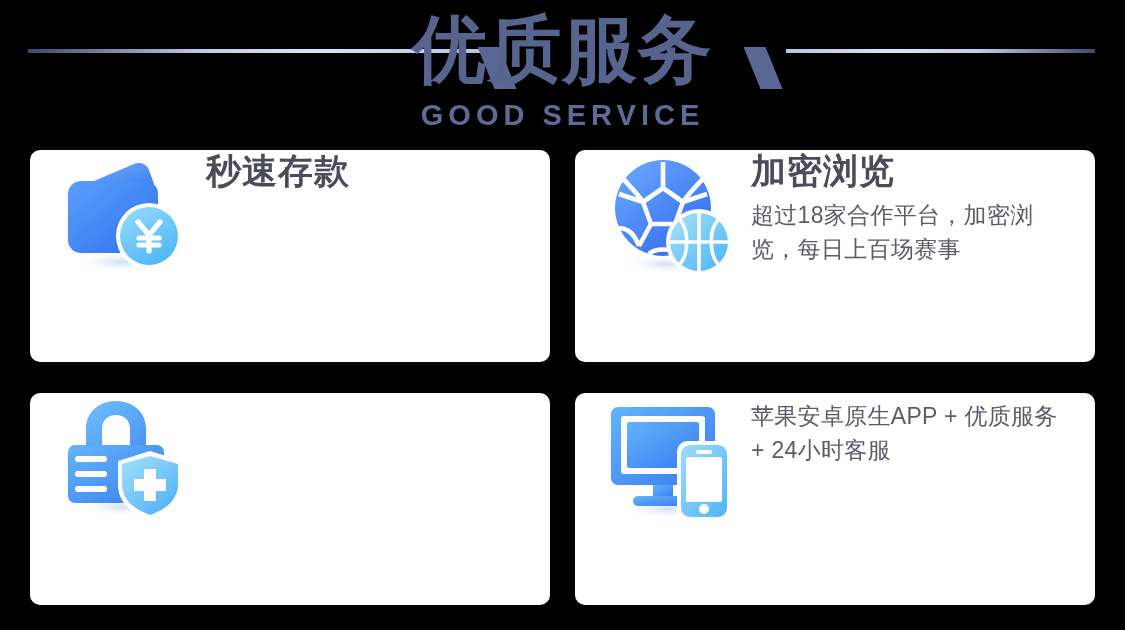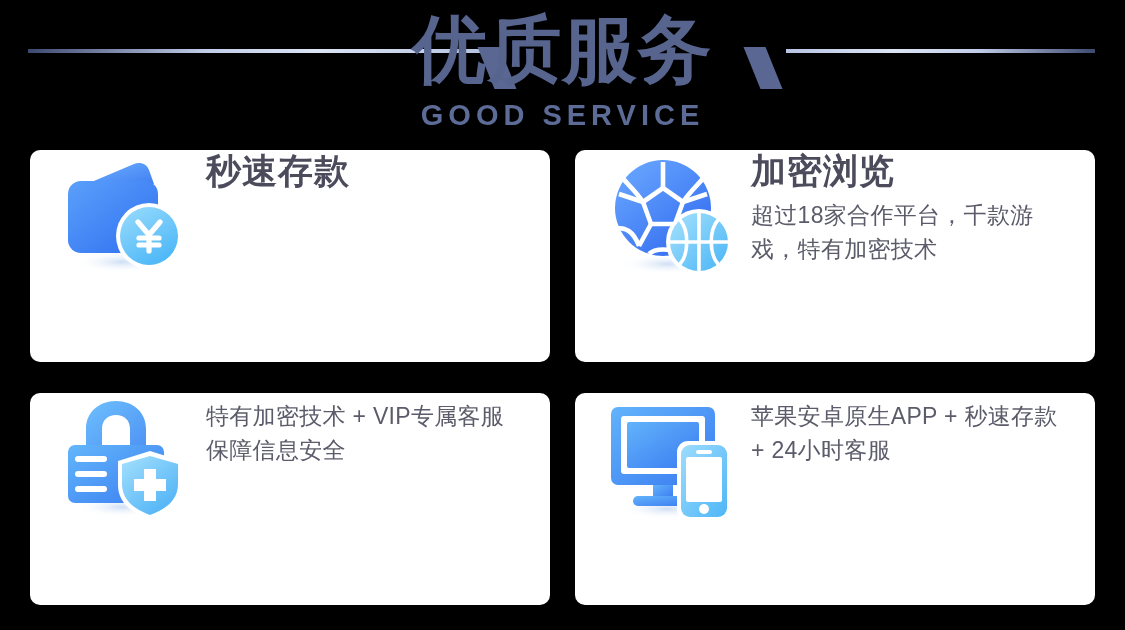--- a/index.html
+++ b/index.html
@@ -190,21 +190,21 @@
           <g stroke="#ffffff" stroke-width="3.6" fill="none" stroke-linecap="round">
             <line x1="94" y1="63" x2="94" y2="121"></line>
             <path d="M65 92 H123"></path>
             <path d="M75 70 C84 80 84 104 75 114"></path>
             <path d="M113 70 C104 80 104 104 113 114"></path>
           </g>
         </svg>
       </div>
       <div class="card-text">
         <div class="card-title">加密浏览</div>
-        <div class="card-desc">超过18家合作平台，千款游戏，特有加密技术</div>
+        <div class="card-desc">超过18家合作平台，加密浏览，每日上百场赛事</div>
       </div>
     </div>
 
     <div class="card">
       <div class="icon-wrap">
         <svg viewBox="0 0 132 132" xmlns="http://www.w3.org/2000/svg">
           <defs>
             <linearGradient id="lb" x1="0" y1="0" x2="1" y2="1">
               <stop offset="0%" stop-color="#63b6fb"></stop>
                 <stop offset="100%" stop-color="#3a7df1"></stop>
@@ -229,21 +229,20 @@
             <line x1="18" y1="66" x2="44" y2="66"></line>
             <line x1="18" y1="81" x2="44" y2="81"></line>
             <line x1="18" y1="96" x2="44" y2="96"></line>
           </g>
           <path d="M90 58 L122 68 V92 C122 110 108 120 90 127 C72 120 58 110 58 92 V68 Z" fill="#ffffff"></path>
           <path d="M90 63 L118 71 V91 C118 107 106 116 90 122 C74 116 62 107 62 91 V71 Z" fill="url(#sg)"></path>
           <path d="M84 76 H96 V86 H106 V98 H96 V108 H84 V98 H74 V86 H84 Z" fill="#ffffff"></path>
         </svg>
       </div>
       <div class="card-text">
-        <div class="card-desc">特有加密技术 + VIP专属客服保障信息安全</div>
       </div>
     </div>
 
     <div class="card">
       <div class="icon-wrap">
         <svg viewBox="0 0 132 132" xmlns="http://www.w3.org/2000/svg">
           <defs>
             <linearGradient id="mg" x1="0" y1="0" x2="1" y2="1">
               <stop offset="0%" stop-color="#62b3fb"></stop>
                 <stop offset="100%" stop-color="#3a7bf1"></stop>
@@ -264,18 +263,18 @@
           <rect x="48" y="92" width="20" height="13" fill="url(#mg)"></rect>
           <rect x="28" y="103" width="60" height="10" rx="5" fill="url(#mg)"></rect>
           <rect x="72" y="48" width="54" height="80" rx="11" fill="#ffffff"></rect>
           <rect x="76" y="52" width="46" height="72" rx="9" fill="url(#pg)"></rect>
           <rect x="81" y="64" width="36" height="45" rx="2" fill="#ffffff"></rect>
           <rect x="91" y="57" width="16" height="4" rx="2" fill="#ffffff"></rect>
           <circle cx="99" cy="116" r="5" fill="#ffffff"></circle>
         </svg>
       </div>
       <div class="card-text">
-        <div class="card-desc">苹果安卓原生APP + 秒速存款 + 24小时客服</div>
+        <div class="card-desc">苹果安卓原生APP + 优质服务 + 24小时客服</div>
       </div>
     </div>
 
   </div>
 </div>
 
 </body></html>

